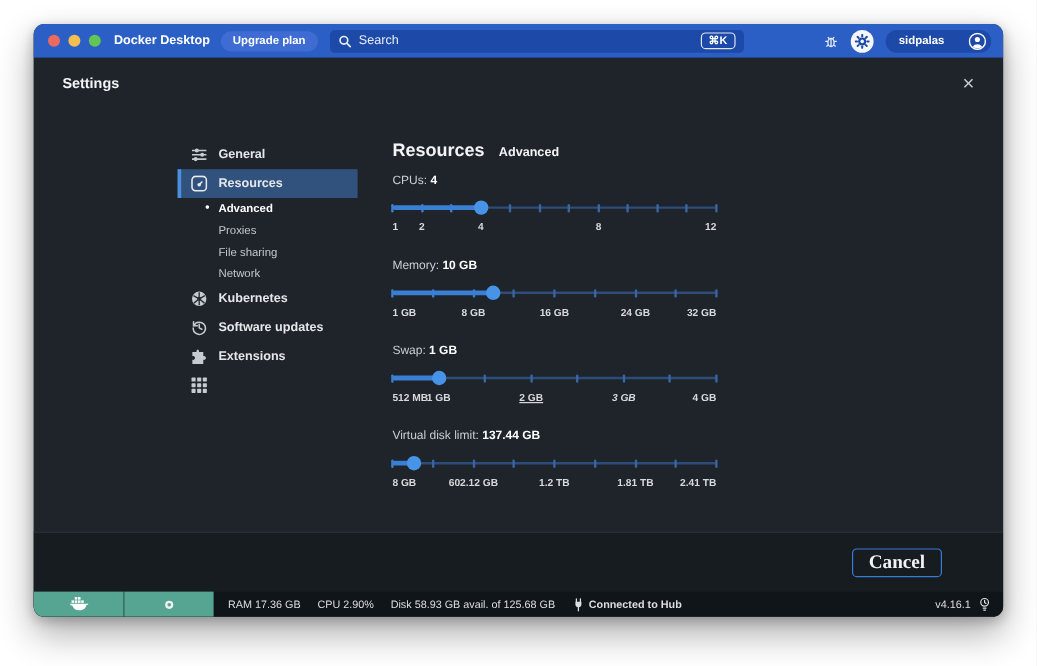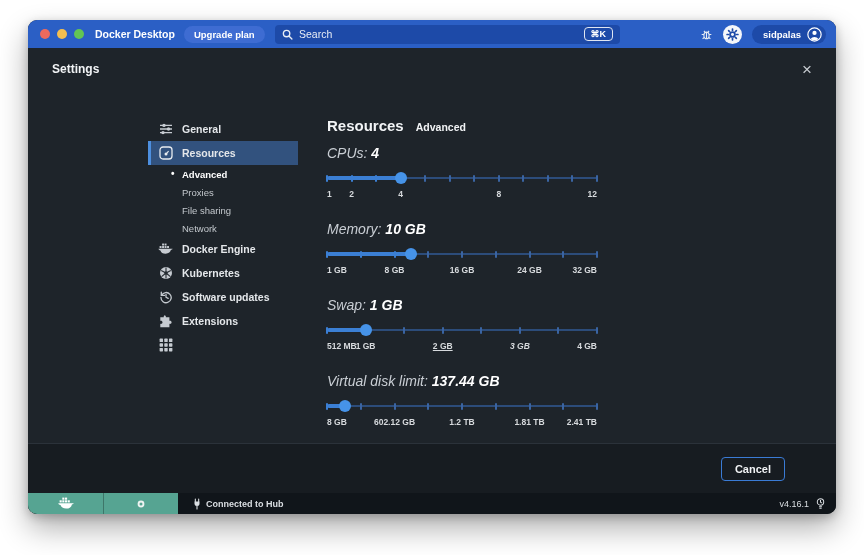--- a/index.html
+++ b/index.html
@@ -20,21 +20,21 @@
   .app-name { color:#fff; font-size:10.5px; font-weight:bold; margin-left:11px; }
   .upgrade-pill { margin-left:9px; background:#3e6cd2; color:#fff; font-size:9.5px; font-weight:bold;
     padding:3px 10px; border-radius:10px; border:none; cursor:default; font-family:inherit; }
   .searchbox { position:absolute; left:247px; top:4.5px; width:345px; height:19px; background:#1d4aa8;
     border-radius:4px; display:flex; align-items:center; padding:0 7px; gap:6px; }
   .searchbox .s-text { color:#e8edf5; font-size:10.5px; }
   .searchbox .spacer { flex:1; }
   .kbd { border:1px solid #dfe6f2; border-radius:4px; color:#fff; font-size:9px; font-weight:bold; padding:1px 6px; }
   .tb-right { margin-left:auto; display:flex; align-items:center; gap:10px; }
   .gear-btn { width:19px; height:19px; border-radius:50%; background:#f5f7fa; display:flex; align-items:center; justify-content:center; border:none; cursor:default; }
-  .user-pill { display:flex; align-items:center; gap:6px; background:#1d4aa8; border-radius:11px; padding:2px 4px 2px 11px; border:none; cursor:default; }
+  .user-pill { display:flex; align-items:center; gap:20px; background:#1d4aa8; border-radius:11px; padding:2px 4px 2px 11px; border:none; cursor:default; }
   .user-pill .u-name { color:#fff; font-size:9.5px; font-weight:bold; font-family:inherit; }
   .icn { display:inline-flex; align-items:center; justify-content:center; line-height:0; }
 
   
   .settings-header { flex:0 0 36px; display:flex; align-items:center; padding:6px 24px 0; }
   .settings-title { color:#f2f4f6; font-size:12px; font-weight:bold; }
   .close-x { margin-left:auto; color:#c7ccd1; font-size:17px; line-height:1; background:none; border:none; cursor:default; font-family:inherit; }
 
   
   .body { flex:1 1 auto; display:flex; overflow:hidden; }
@@ -46,37 +46,37 @@
   .side-sub.active { color:#fff; font-weight:bold; }
   .side-sub .bullet { position:absolute; left:23px; top:50%; transform:translateY(-58%); color:#fff; font-size:10px; }
   .side-icn { width:15px; display:inline-flex; justify-content:center; line-height:0; }
 
   .main { margin-left:29px; margin-top:33px; width:284px; }
   .main-title-row { display:flex; align-items:baseline; gap:12px; margin-bottom:11px; }
   .main-title { color:#f2f4f6; font-size:15px; font-weight:bold; }
   .main-subtitle { color:#f2f4f6; font-size:10.5px; font-weight:bold; }
 
   .slider-group { margin-bottom:21px; width:270px; }
-  .slider-label { font-size:14px; color:#c9ced4; margin-bottom:10px;font-style:italic; }
+  .slider-label { font-size:10px; color:#c9ced4; margin-bottom:10px; }
   .slider-label b { color:#fff; }
   .slider-note { font-size:9px; color:#aab0b7; margin:-6px 0 9px; }
   .track-wrap { position:relative; height:14px; cursor:default; }
   .track { position:absolute; left:0; right:0; top:6px; height:2px; background:#2c4c7a; border-radius:1px; }
   .track-fill { position:absolute; left:0; top:5px; height:4px; background:#3b7fd4; border-radius:2px; }
   .tick { position:absolute; top:3.5px; width:2px; height:7px; background:#3a64a2; border-radius:1px; transform:translateX(-1px); }
   .tick.active { background:#3b7fd4; }
   .handle { position:absolute; top:1px; width:12px; height:12px; border-radius:50%; background:#4693e8; transform:translateX(-6px); }
   .tick-labels { position:relative; height:11px; margin-top:4px; }
   .tick-labels span { position:absolute; top:0; font-size:8.5px; font-weight:bold; color:#d7dadd; white-space:nowrap; transform:translateX(-50%); }
   .tick-labels span.first { transform:none; }
   .tick-labels span.last { transform:translateX(-100%); }
 
   
   .footer { flex:0 0 50px; background:#171c21; border-top:1px solid #2b323a; display:flex; align-items:center; justify-content:flex-end; gap:10px; padding-right:51px; }
-  .btn { height:24px; border-radius:4px; font-size:11px; font-weight:bold; padding:0 13px; font-family:Liberation Sans, sans-serif; cursor:default; }
+  .btn { height:24px; border-radius:4px; font-size:16px; font-weight:bold; padding:0 13px; font-family:Liberation Serif, serif; cursor:default; }
   .btn-cancel { background:transparent; border:1.5px solid #3a7bd5; color:#f0f2f4; }
   .btn-apply { background:#262c33; border:none; color:#596069; }
 
   
   .statusbar { flex:0 0 21px; background:#10151a; display:flex; align-items:center; font-size:9px; color:#dbdfe3; }
   .seg { width:75px; height:100%; background:#56a492; display:flex; align-items:center; justify-content:center; border:none; cursor:default; }
   .seg + .seg { border-left:1.5px solid rgba(0,0,0,.28); }
   .stats { display:flex; align-items:center; gap:14px; margin-left:12px; }
   .hubwrap { display:flex; align-items:center; gap:4px; margin-left:14px; font-weight:bold; }
   .sb-spacer { flex:1; }
@@ -186,36 +186,20 @@
             <span>Advanced</span>
           </div>
           <div class="side-sub">
             <span>Proxies</span>
           </div>
           <div class="side-sub">
             <span>File sharing</span>
           </div>
           <div class="side-sub">
             <span>Network</span>
-          </div>
-          <div class="side-item">
-            <span class="side-icn">
-              <svg width="15" height="12" viewBox="0 0 16 13">
-                <g fill="#c6cbd1">
-                  <rect x="4.3" y="0.6" width="2.1" height="2.1"></rect>
-                  <rect x="7" y="0.6" width="2.1" height="2.1"></rect>
-                  <rect x="1.6" y="3.3" width="2.1" height="2.1"></rect>
-                  <rect x="4.3" y="3.3" width="2.1" height="2.1"></rect>
-                  <rect x="7" y="3.3" width="2.1" height="2.1"></rect>
-                  <rect x="9.7" y="3.3" width="2.1" height="2.1"></rect>
-                  <path d="M.3 6.2h15.4c-.2.7-.9 1.2-1.8 1.2-.4 2.5-2.5 4.2-5.8 4.2-3 0-4.9-1.4-5.6-3.6C1.3 7.8.5 7.1.3 6.2z"></path>
-                </g>
-              </svg>
-            </span>
-            <span>Docker Engine</span>
           </div>
           <div class="side-item">
             <span class="side-icn">
               <svg width="14" height="14" viewBox="0 0 14 14">
                 <circle cx="7" cy="7" r="6" fill="#c6cbd1"></circle>
                 <g stroke="#252b31" stroke-width="1.1">
                   <line x1="7" y1="7" x2="7" y2="1.6"></line>
                   <line x1="7" y1="7" x2="11.8" y2="4.4"></line>
                   <line x1="7" y1="7" x2="11.4" y2="10.6"></line>
                   <line x1="7" y1="7" x2="7" y2="12.4"></line>
@@ -392,20 +376,25 @@
         </span>
       </button>
       <button class="seg">
         <span class="icn">
           <svg width="10" height="10" viewBox="0 0 10 10">
               <circle cx="5" cy="5" r="3.4" fill="#eef3f1"></circle>
               <circle cx="5" cy="5" r="1.5" fill="#56a492"></circle>
             </svg>
         </span>
       </button>
+      <div class="stats">
+        <span>RAM 17.36 GB</span>
+        <span>CPU 2.90%</span>
+        <span>Disk 58.93 GB avail. of 125.68 GB</span>
+      </div>
       <div class="hubwrap">
         <span class="icn">
           <svg width="10" height="12" viewBox="0 0 12 14">
               <path d="M4 1v3M8 1v3M6 9.5V13" stroke="#dbdfe3" stroke-width="1.3" fill="none" stroke-linecap="round"></path>
               <path d="M3 4h6v2.5a3 3 0 0 1-6 0z" fill="#dbdfe3"></path>
             </svg>
         </span>
         <span>Connected to Hub</span>
       </div>
       <span class="sb-spacer"></span>

